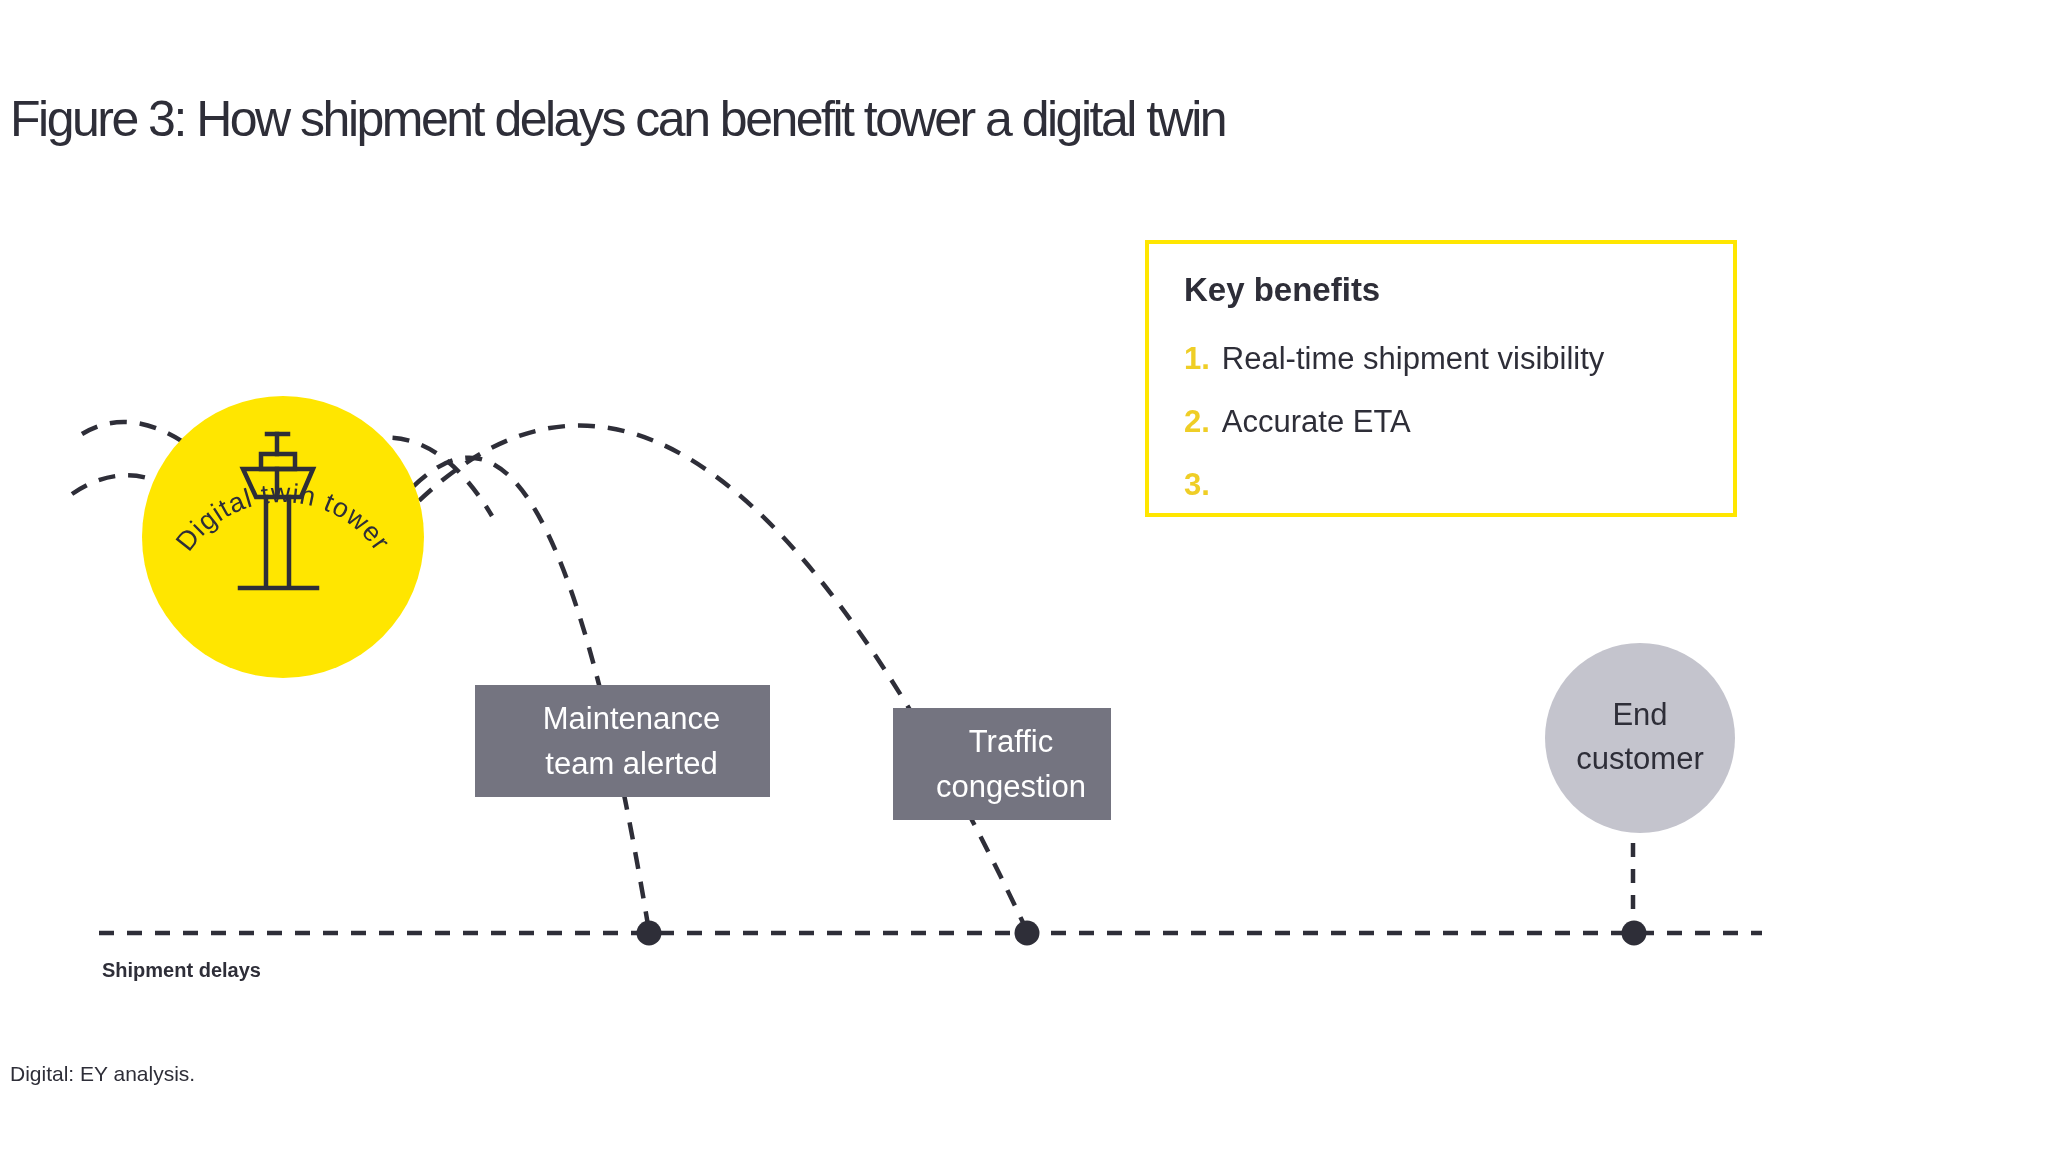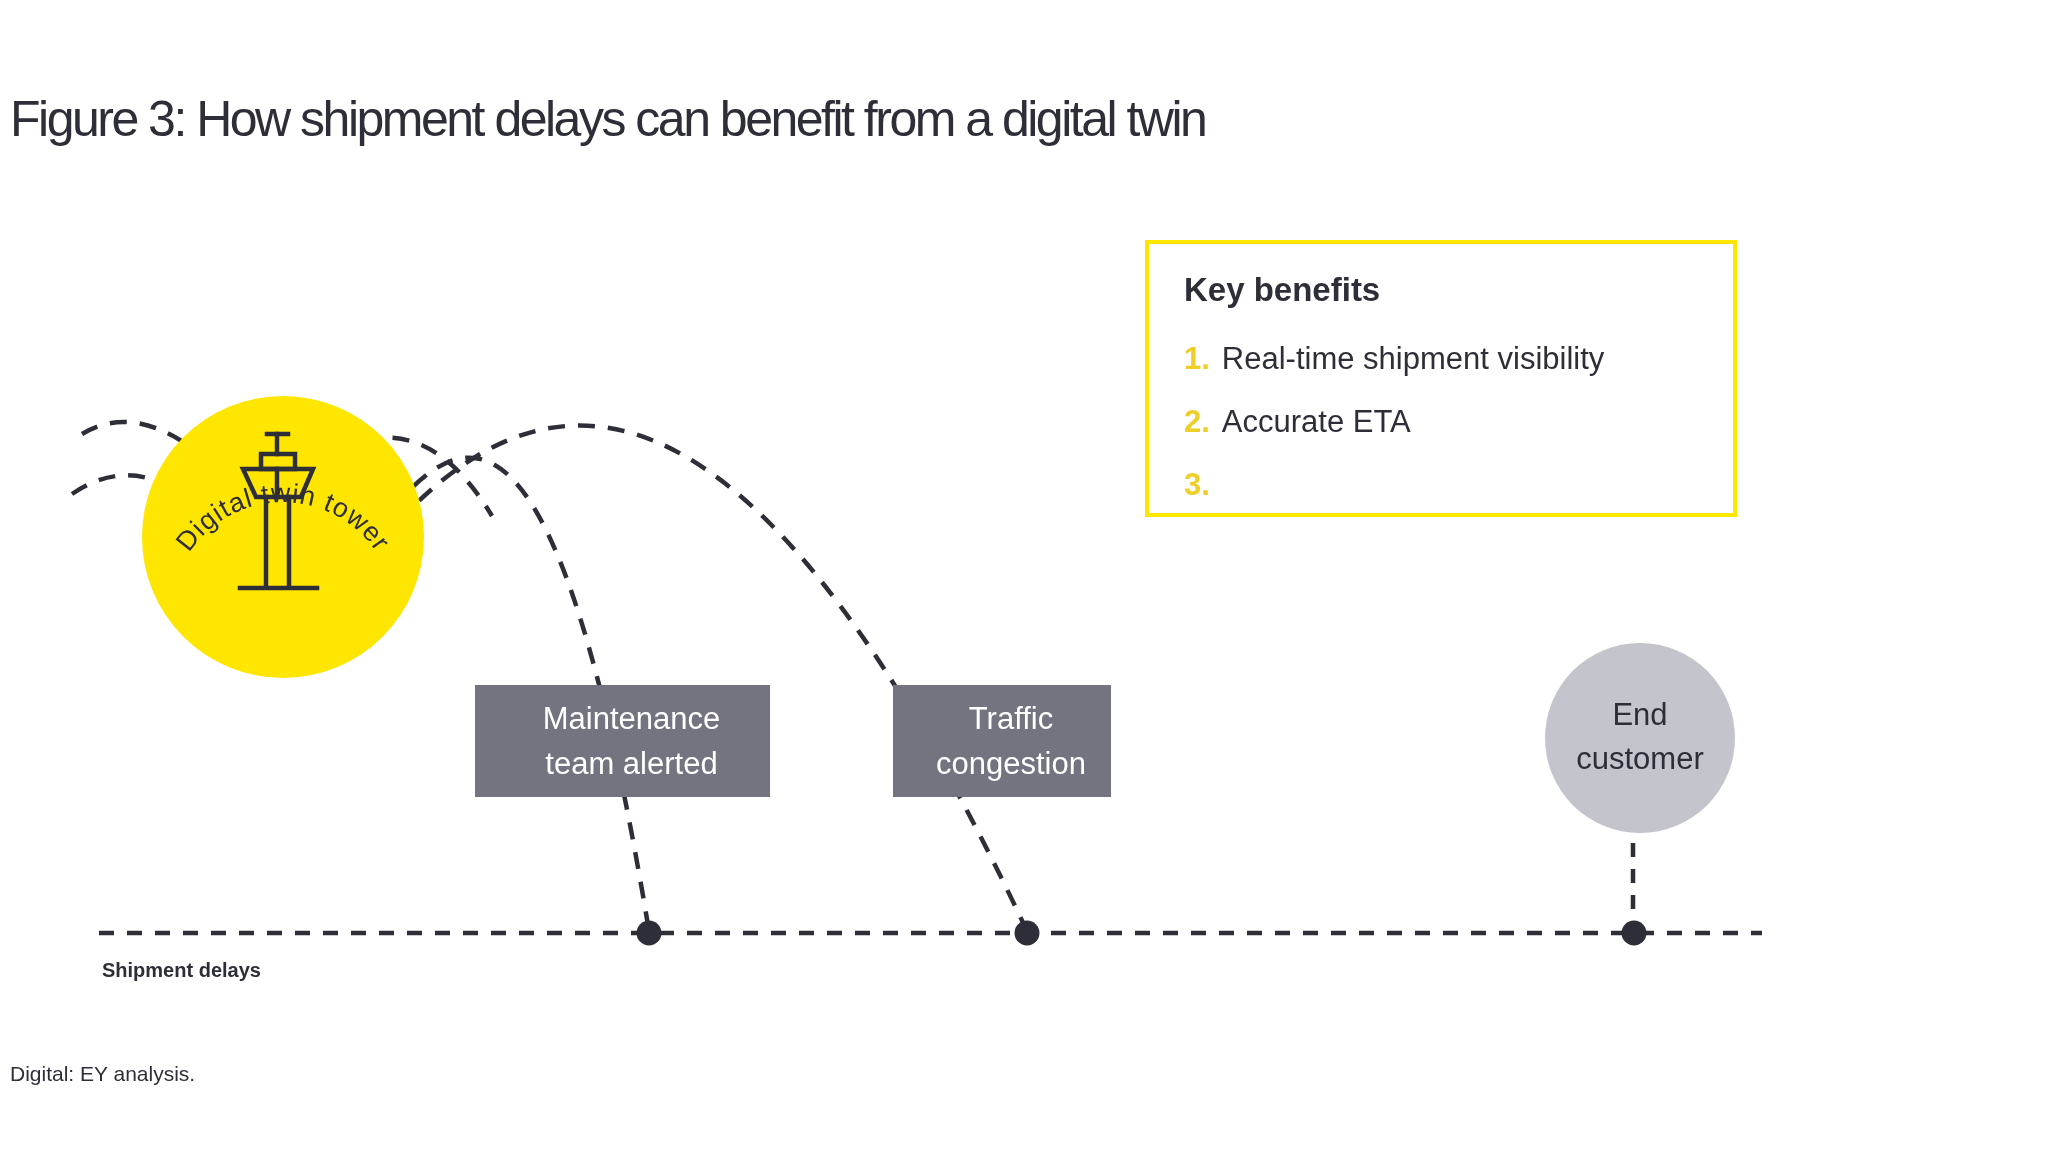--- a/index.html
+++ b/index.html
@@ -18,21 +18,21 @@
     color:#2E2E38;white-space:nowrap;
   }
   svg.diagram{position:absolute;left:0;top:0;width:2048px;height:1173px;}
 
   .event-box{
     background:#747480;color:#ffffff;
     display:flex;flex-direction:column;align-items:center;justify-content:center;
     text-align:center;font-size:31px;line-height:45px;font-weight:400;padding-left:18px;
   }
   .box-maintenance{left:475px;top:685px;width:277px;height:112px;}
-  .box-traffic{left:893px;top:685px;width:200px;height:112px;}
+  .box-traffic{left:893px;top:708px;width:200px;height:112px;}
 
   .end-customer-label{
     left:1545px;top:693px;width:190px;
     text-align:center;font-size:31px;line-height:44px;color:#2E2E38;
   }
 
   .benefits-panel{
     left:1145px;top:240px;width:592px;height:277px;
     border:4px solid #FFE600;background:#ffffff;box-sizing:border-box;
     padding:27px 0 0 35px;
@@ -50,21 +50,21 @@
     left:10px;top:1062px;
     font-size:21px;font-weight:400;color:#2E2E38;
   }
   .curved-label{font-size:27px;letter-spacing:1px;fill:#2E2E38;}
 </style>
 </head>
 <body>
 
 <div class="canvas">
 
-  <div class="abs figure-title">Figure 3: How shipment delays can benefit from a digital twin</div>
+  <div class="abs figure-title">Figure 3: How shipment delays can benefit tower a digital twin</div>
 
   <svg class="diagram" viewBox="0 0 2048 1173">
     <defs>
       <path id="labelArc" d="M 177,578 A 112,112 0 0 1 389,578"></path>
     </defs>
 
     <g fill="none" stroke="#2E2E38" stroke-width="4.5" stroke-dasharray="17 13">
       <path d="M 82,434 Q 138,400 210,462"></path>
       <path d="M 72,494 Q 140,448 205,515"></path>
       <path d="M 335,452 Q 425,404 492,516"></path>

